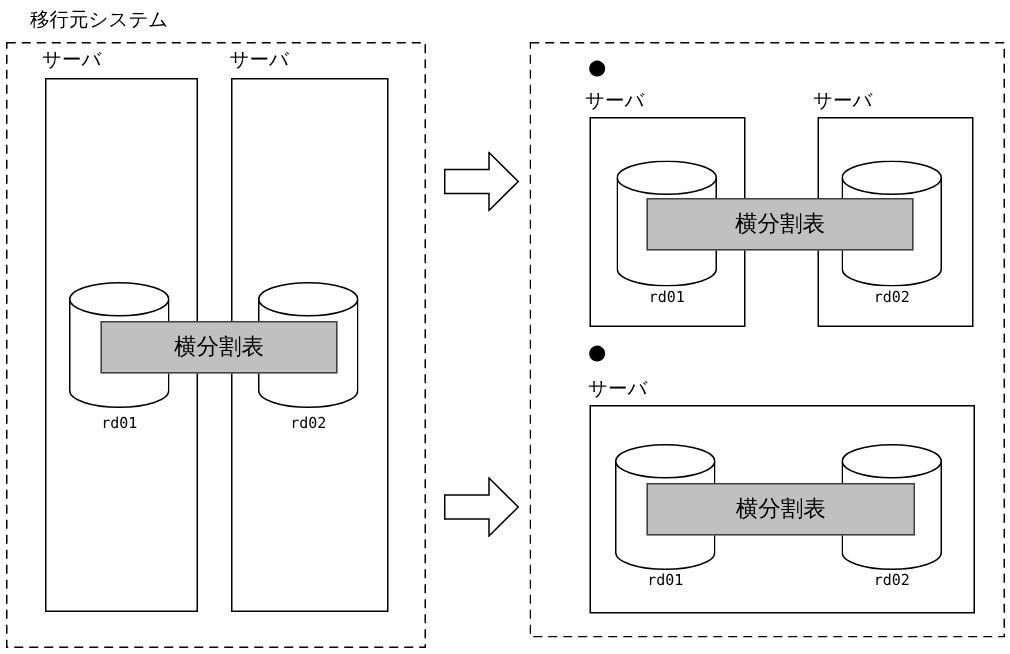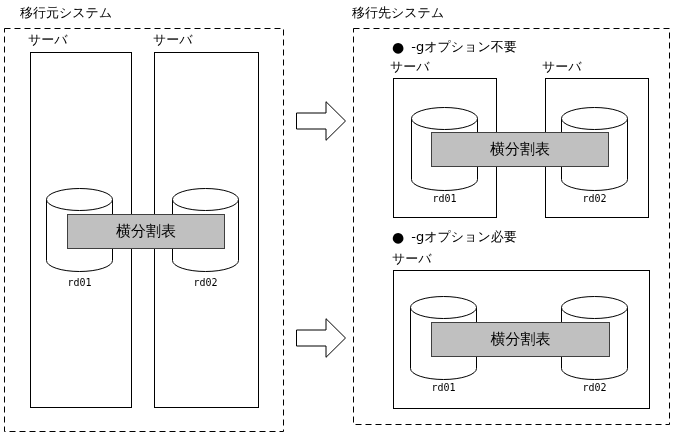--- a/index.html
+++ b/index.html
@@ -56,29 +56,27 @@
   <div class="db-label" style="left:46px;top:277px;width:67px;">rd01</div>
   <div class="db-label" style="left:172px;top:277px;width:67px;">rd02</div>
 
   <svg class="abs" style="left:296px;top:101px;" width="51" height="40" viewBox="0 0 51 40">
     <polygon points="0.5,12 30,12 30,0.7 49.5,20 30,39.3 30,28 0.5,28" fill="#fff" stroke="#000"></polygon>
   </svg>
   <svg class="abs" style="left:296px;top:318px;" width="51" height="40" viewBox="0 0 51 40">
     <polygon points="0.5,12 30,12 30,0.7 49.5,20 30,39.3 30,28 0.5,28" fill="#fff" stroke="#000"></polygon>
   </svg>
 
-  <div class="sys-title" style="left:352px;top:4px;">移行先システム</div>
 
   <svg class="abs" style="left:353px;top:28px;" width="317" height="397">
     <rect x="0.5" y="0.5" width="316" height="396" fill="none" stroke="#000" stroke-dasharray="6,4"></rect>
   </svg>
 
   <div class="bullet-line" style="left:392px;top:38px;">
     <span class="bullet">●</span>
-    <span>-gオプション不要</span>
   </div>
 
   <div class="srv-label" style="left:390px;top:58px;">サーバ</div>
   <div class="srv-label" style="left:542px;top:58px;">サーバ</div>
 
   <div class="box" style="left:393px;top:78px;width:102px;height:138px;"></div>
   <div class="box" style="left:545px;top:78px;width:102px;height:138px;"></div>
 
   <svg class="abs" style="left:411px;top:107px;" width="67" height="84" viewBox="0 0 67 84">
     <path d="M0.5,11.5 L0.5,72.5 A33,11 0 0 0 66.5,72.5 L66.5,11.5" fill="#fff" stroke="#000"></path>
@@ -91,21 +89,20 @@
 
   <div class="table-bar" style="left:431px;top:132px;width:176px;height:33px;">
     <span>横分割表</span>
   </div>
 
   <div class="db-label" style="left:411px;top:193px;width:67px;">rd01</div>
   <div class="db-label" style="left:561px;top:193px;width:67px;">rd02</div>
 
   <div class="bullet-line" style="left:392px;top:228px;">
     <span class="bullet">●</span>
-    <span>-gオプション必要</span>
   </div>
 
   <div class="srv-label" style="left:392px;top:250px;">サーバ</div>
 
   <div class="box" style="left:393px;top:270px;width:255px;height:137px;"></div>
 
   <svg class="abs" style="left:410px;top:296px;" width="67" height="84" viewBox="0 0 67 84">
     <path d="M0.5,11.5 L0.5,72.5 A33,11 0 0 0 66.5,72.5 L66.5,11.5" fill="#fff" stroke="#000"></path>
     <ellipse cx="33.5" cy="11.5" rx="33" ry="11" fill="#fff" stroke="#000"></ellipse>
   </svg>

